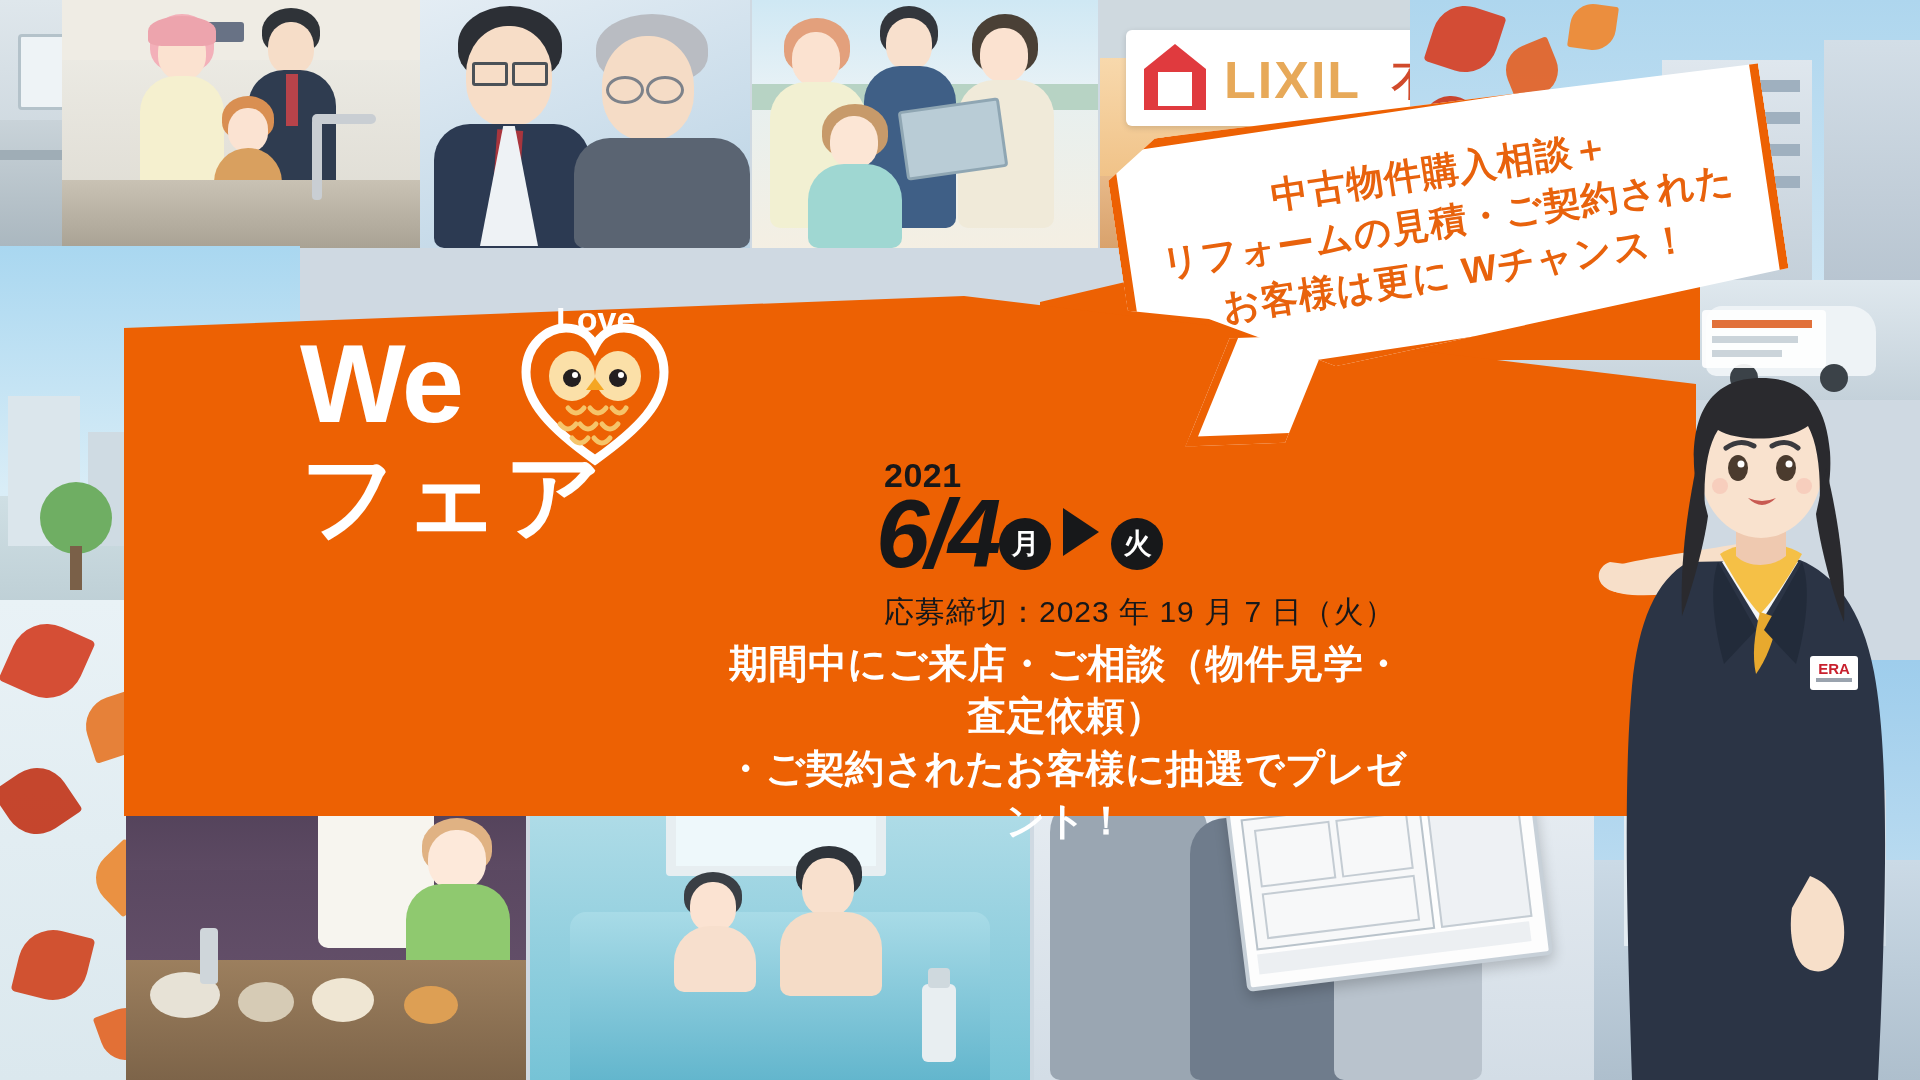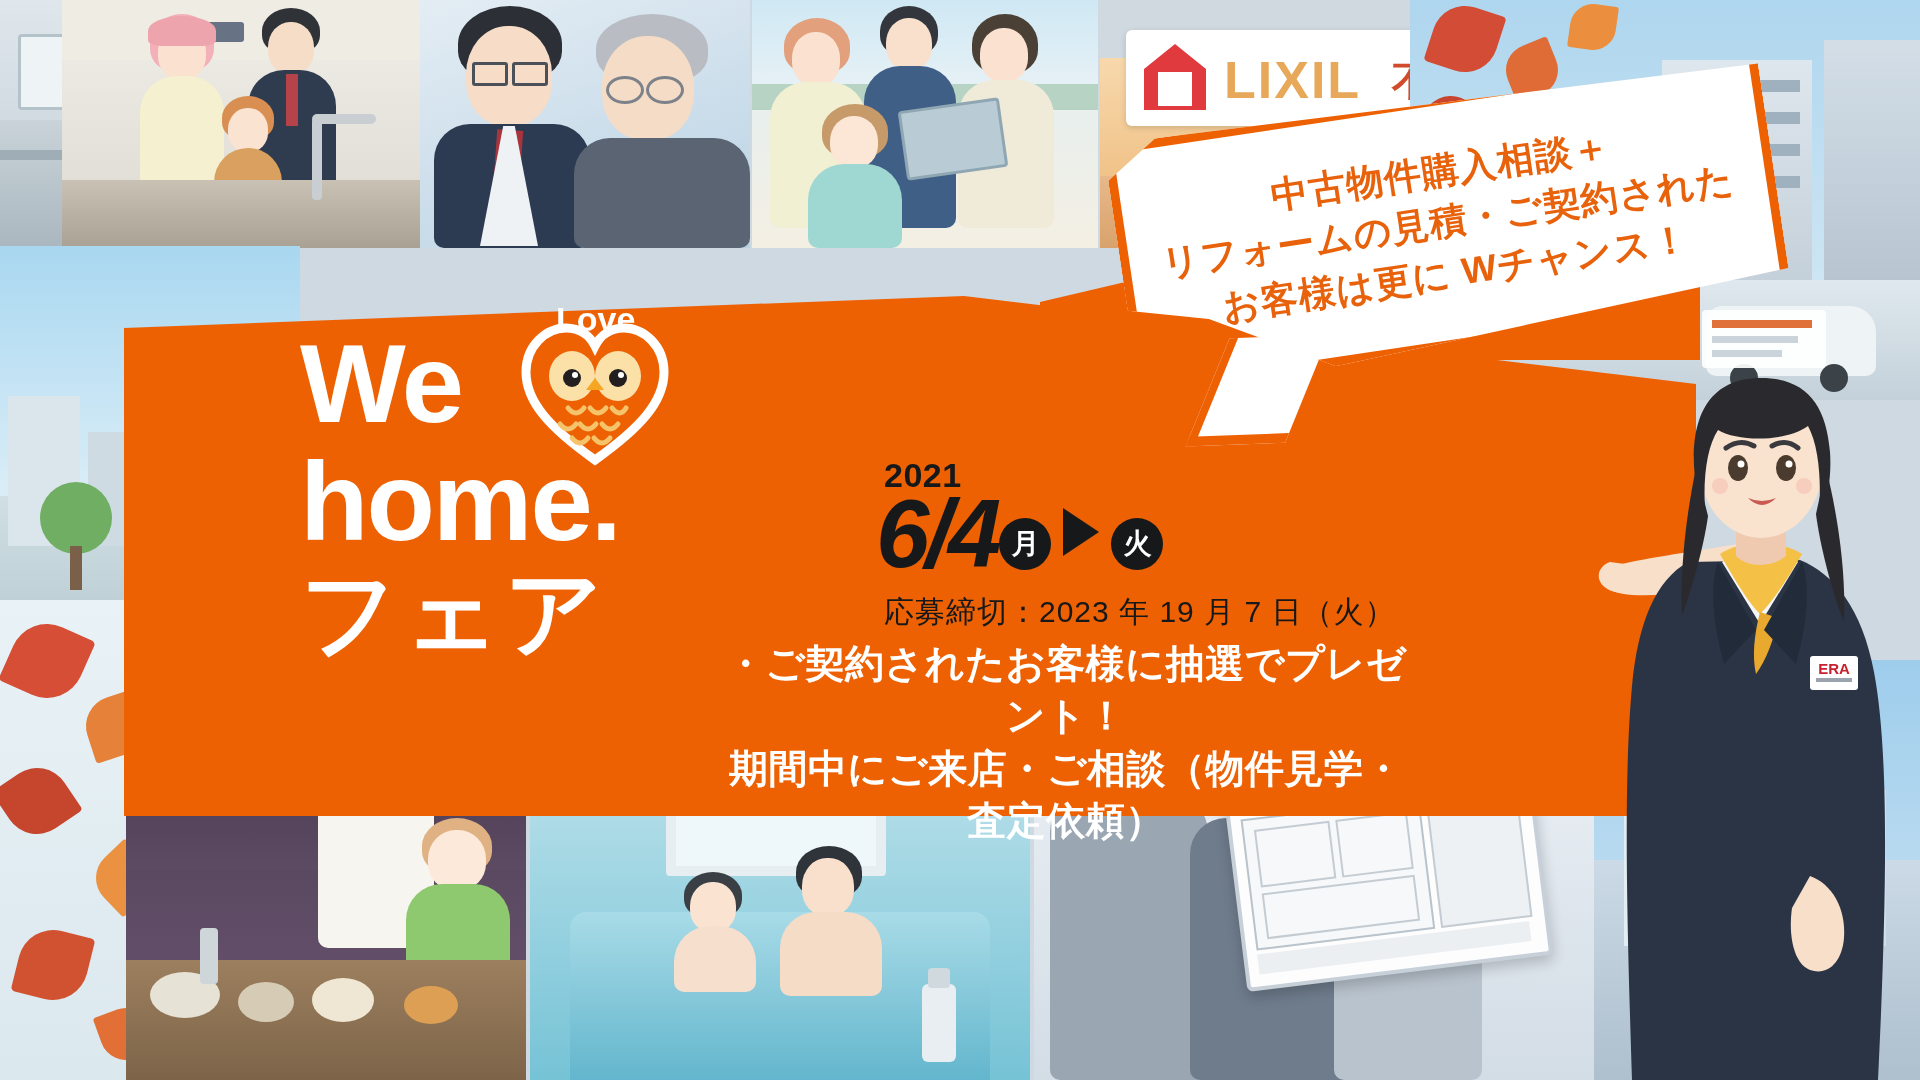--- a/index.html
+++ b/index.html
@@ -339,21 +339,20 @@
     <div class="bubble-body"></div>
     <div class="bubble-txt">
       <div>中古物件購入相談＋</div>
       <div>リフォームの見積・ご契約された</div>
       <div>お客様は更に Wチャンス！</div>
     </div>
   </div>
 
   <div class="logo-wrap">
     <div class="logo-we">We</div>
-    <div class="logo-home">home.</div>
     <div class="logo-fair">フェア</div>
   </div>
 
   <div class="love-tag">Love</div>
 
   <div class="owl-mark">
     <svg viewBox="0 0 150 150" width="150" height="150">
       <path d="M75 144 C30 112 6 86 6 56 C6 30 26 12 46 12 C60 12 70 20 75 30 C80 20 90 12 104 12 C124 12 144 30 144 56 C144 86 120 112 75 144 Z" fill="none" stroke="#ffffff" stroke-width="9"></path>
       <ellipse cx="52" cy="60" rx="23" ry="25" fill="#FBE0A8"></ellipse>
       <ellipse cx="98" cy="60" rx="23" ry="25" fill="#FBE0A8"></ellipse>
@@ -380,22 +379,22 @@
   <div class="date-row">
     <span class="date-num">6/4</span>
     <span class="dow">月</span>
     <span class="tri"></span>
     <span class="dow">火</span>
   </div>
 
   <div class="deadline">応募締切：2023 年 19 月 7 日（火）</div>
 
   <div class="desc">
+    <div>期間中にご来店・ご相談（物件見学・査定依頼）</div>
     <div>・ご契約されたお客様に抽選でプレゼント！</div>
-    <div>期間中にご来店・ご相談（物件見学・査定依頼）</div>
   </div>
 
   <div class="staff">
     <svg viewBox="0 0 330 724" width="330" height="724">
 
       <path d="M152 186 C110 194 60 200 26 208 C8 212 2 224 12 232 C24 242 60 240 92 236 C118 232 144 226 160 220 Z" fill="#F7DFC9"></path>
       <path d="M14 206 C2 210 -2 224 10 232 C18 238 34 238 46 234 L44 210 Z" fill="#F7DFC9"></path>
 
       <path d="M92 206 C60 224 42 266 36 330 C28 420 30 540 36 724 L282 724 C292 520 292 390 278 316 C266 252 238 218 204 204 Z" fill="#2B3445"></path>
 

